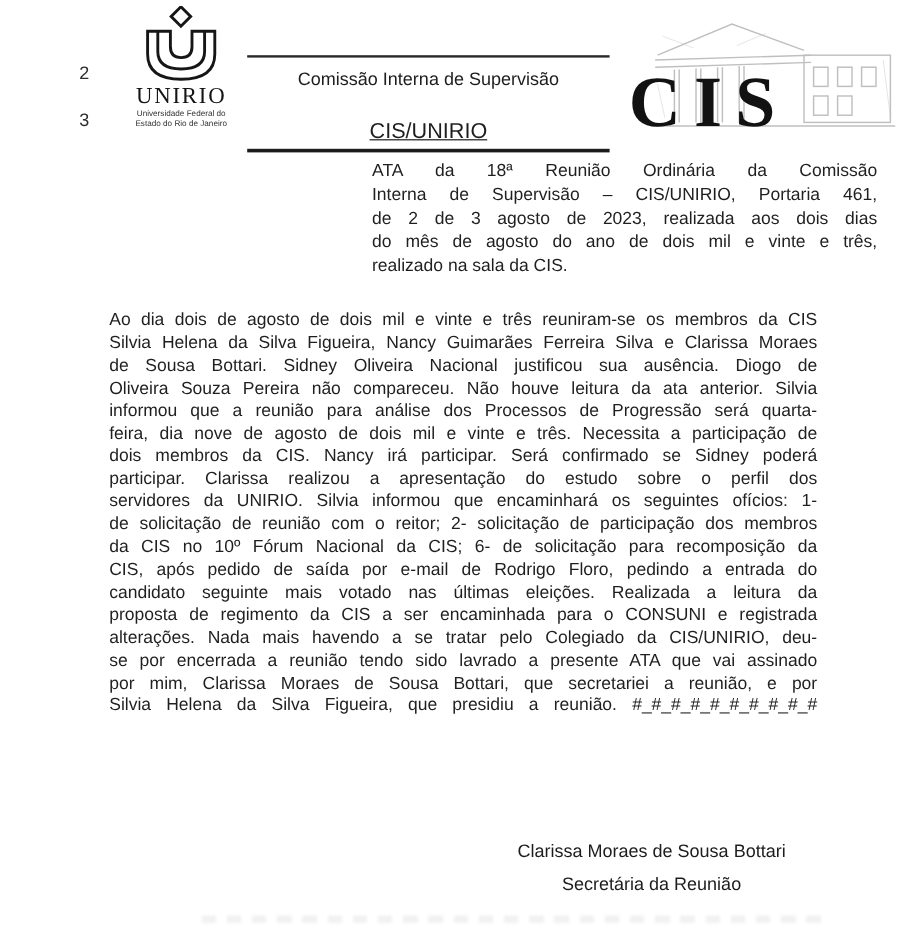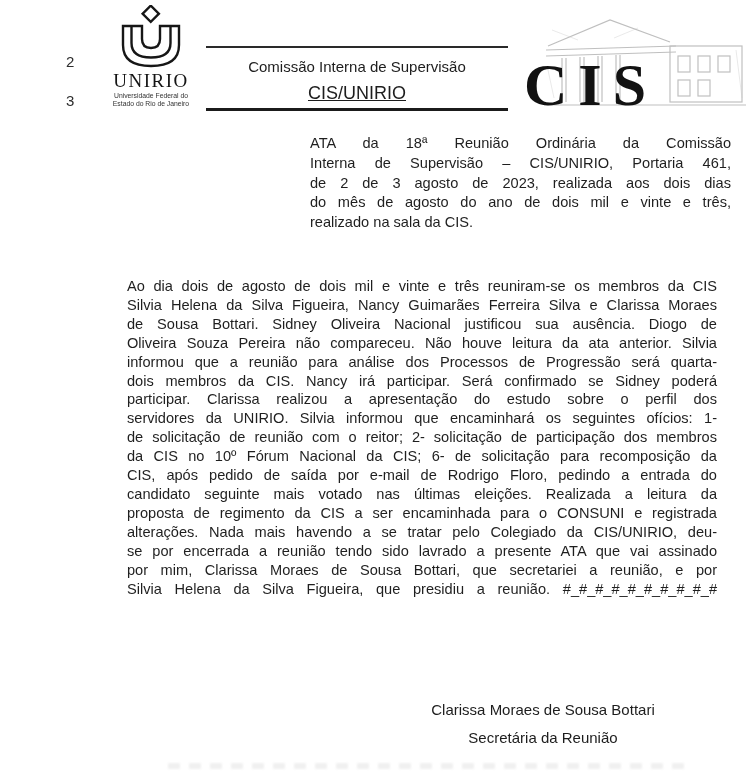--- a/index.html
+++ b/index.html
@@ -11,32 +11,32 @@
 
   
   .unirio{position:absolute;left:92px;top:5px;width:118px;text-align:center;}
   .unirio-mark{display:block;margin:0 auto;}
   .unirio-name{font-family:"Liberation Serif",serif;font-size:19px;letter-spacing:1.5px;color:#141414;margin-top:1px;}
   .unirio-sub{font-size:6.8px;line-height:8.2px;color:#333;}
 
   
   .hdr{position:absolute;left:206px;top:46px;width:302px;border-top:2px solid #2a2a2a;
        border-bottom:3px solid #1b1b1b;padding:10px 0 2px;text-align:center;}
-  .hdr-l1{font-size:15px;color:#1d1d1d;margin-bottom:8px;}
+  .hdr-l1{font-size:15px;color:#1d1d1d;margin-bottom:24px;}
   .hdr-l2{font-size:18px;color:#1d1d1d;text-decoration:underline;margin-bottom:2px;}
 
   
   .cis{position:absolute;left:518px;top:10px;width:230px;height:106px;}
   .cis-building{position:absolute;left:0;top:0;}
   .cis-text{position:absolute;left:6px;top:45px;font-family:"Liberation Serif",serif;font-weight:700;
             font-size:60px;line-height:1;letter-spacing:11px;color:#121212;}
 
   
   .ata{position:absolute;left:310px;top:134px;width:421px;font-size:14.6px;line-height:19.8px;color:#1f1f1f;}
-  .bodytext{position:absolute;left:91px;top:277px;width:590px;font-size:14.6px;line-height:18.9px;color:#1f1f1f;margin-left:36px;}
+  .bodytext{position:absolute;left:91px;top:258px;width:590px;font-size:14.6px;line-height:18.9px;color:#1f1f1f;}
   .line{text-align:justify;text-align-last:justify;}
   .ata .line:last-child{text-align-last:left;}
 
   
   .sig-left{position:absolute;left:84px;top:640px;width:284px;text-align:center;}
   .sig-ink{display:block;margin:0 auto -6px auto;}
   .sig-name{font-size:15px;color:#1d1d1d;}
   .sig-role{font-size:15px;color:#1d1d1d;margin-top:7px;}
   .sig-right{position:absolute;left:402px;top:701px;width:282px;text-align:center;}
   .sig-right .sig-role{margin-top:11px;}
@@ -113,20 +113,21 @@
       <div class="line">do mês de agosto do ano de dois mil e vinte e três,</div>
       <div class="line">realizado na sala da CIS.</div>
     </div>
 
   <div class="bodytext">
       <div class="line">Ao dia dois de agosto de dois mil e vinte e três reuniram-se os membros da CIS</div>
       <div class="line">Silvia Helena da Silva Figueira, Nancy Guimarães Ferreira Silva e Clarissa Moraes</div>
       <div class="line">de Sousa Bottari. Sidney Oliveira Nacional justificou sua ausência. Diogo de</div>
       <div class="line">Oliveira Souza Pereira não compareceu. Não houve leitura da ata anterior. Silvia</div>
       <div class="line">informou que a reunião para análise dos Processos de Progressão será quarta-</div>
+      <div class="line">feira, dia nove de agosto de dois mil e vinte e três. Necessita a participação de</div>
       <div class="line">dois membros da CIS. Nancy irá participar. Será confirmado se Sidney poderá</div>
       <div class="line">participar. Clarissa realizou a apresentação do estudo sobre o perfil dos</div>
       <div class="line">servidores da UNIRIO. Silvia informou que encaminhará os seguintes ofícios: 1-</div>
       <div class="line">de solicitação de reunião com o reitor; 2- solicitação de participação dos membros</div>
       <div class="line">da CIS no 10º Fórum Nacional da CIS; 6- de solicitação para recomposição da</div>
       <div class="line">CIS, após pedido de saída por e-mail de Rodrigo Floro, pedindo a entrada do</div>
       <div class="line">candidato seguinte mais votado nas últimas eleições. Realizada a leitura da</div>
       <div class="line">proposta de regimento da CIS a ser encaminhada para o CONSUNI e registrada</div>
       <div class="line">alterações. Nada mais havendo a se tratar pelo Colegiado da CIS/UNIRIO, deu-</div>
       <div class="line">se por encerrada a reunião tendo sido lavrado a presente ATA que vai assinado</div>

